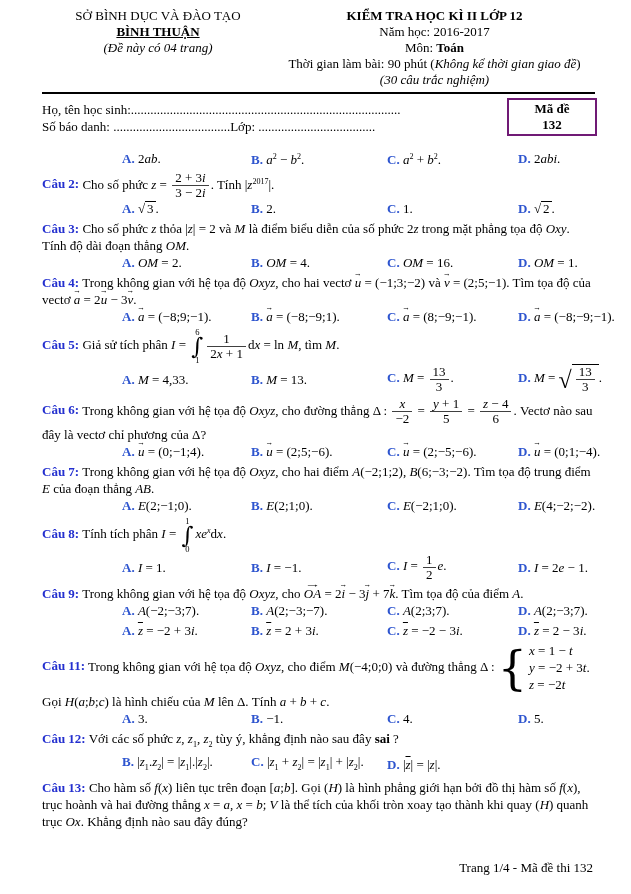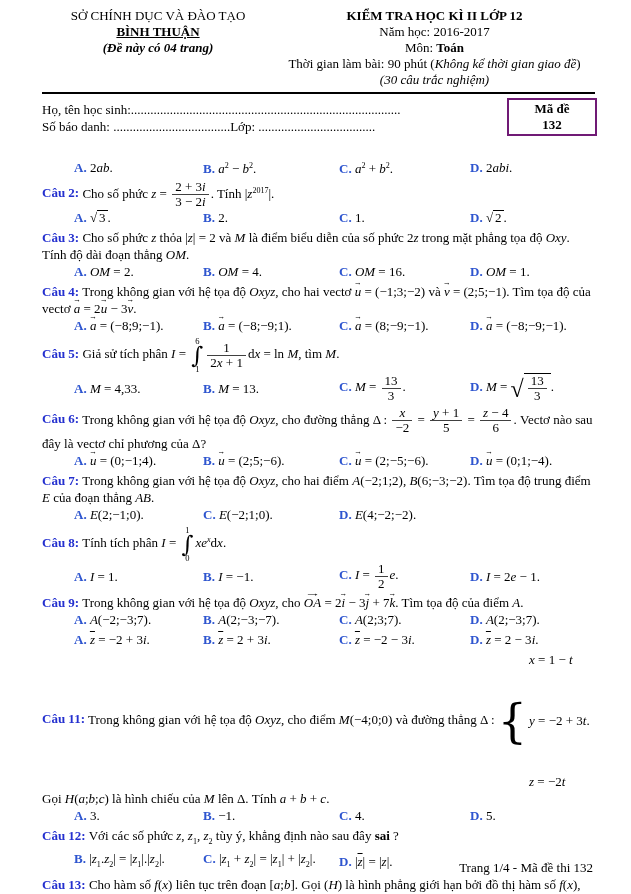--- a/index.html
+++ b/index.html
@@ -11,68 +11,68 @@
   }
   .page{padding:8px 36px 0 42px;position:relative;height:886px;box-sizing:border-box;}
 
   
   .header{display:flex;}
   .h-left{width:232px;text-align:center;}
   .h-right{flex:1;text-align:center;}
   .header div{line-height:16px;}
   .hl2{font-weight:bold;text-decoration:underline;}
   .hl3{margin-top:16px;}
-  .hl4{font-weight:bold;font-style:italic;}
+  .hl4{font-weight:normal;font-style:italic;}
   .hr1{font-weight:bold;}
   .hr5{font-style:italic;}
   .rule{border-top:2px solid #000;margin:4px 0 7px 0;}
 
   
-  .student{position:relative;padding-right:118px;margin-bottom:22px;}
+  .student{position:relative;padding-right:118px;margin-bottom:13px;}
   .student .sline{line-height:17px;white-space:nowrap;overflow:hidden;}
   .codebox{position:absolute;right:-2px;top:-3px;width:86px;border:2px solid #701a75;
            text-align:center;font-weight:bold;padding:1px 0;line-height:16px;}
 
   
   .q{margin-bottom:3px;}
   .qlabel{color:var(--qlabel,#2430cf);font-weight:bold;}
   .opts{display:grid;grid-template-columns:129px 136px 131px 1fr;padding-left:32px;align-items:center;}
-  .opt{white-space:nowrap;}
+  .opt{white-space:nowrap;margin-left:48px;}
   .ok{color:var(--okcol,#2e55cf);font-weight:bold;}
 
   
   sup,sub{font-size:0.62em;}
   .frac{display:inline-block;vertical-align:middle;text-align:center;margin:0 2px;}
   .frac .n{display:block;border-bottom:1px solid #404040;padding:0 3px;line-height:14px;}
   .frac .d{display:block;padding:0 3px;line-height:14px;}
   .sqrt .u{border-top:1.2px solid #000;display:inline-block;padding:0 2px;line-height:1.1;}
   .r2{font-size:24px;vertical-align:middle;line-height:1;}
   .bigint{display:inline-flex;flex-direction:column;align-items:center;vertical-align:middle;margin:0 2px;}
   .bigint .l{font-size:8.5px;line-height:8px;font-style:normal;}
   .bigint .s{font-size:23px;line-height:20px;font-family:"DejaVu Serif",serif;}
   .vec{position:relative;display:inline-block;}
   .vec::after{content:"→";position:absolute;left:50%;top:-0.6em;transform:translateX(-50%);
               font-size:0.6em;font-style:normal;line-height:1;}
   .vec.w::after{transform:translateX(-50%) scaleX(2.1);}
   .ovl{text-decoration:overline;}
   .bb{font-family:"DejaVu Serif","DejaVu Sans",serif;}
   .sys{display:inline-flex;align-items:center;vertical-align:middle;gap:2px;}
   .sys .brace{font-size:46px;line-height:1;font-weight:400;font-family:"DejaVu Serif",serif;}
-  .sys .eqs{display:inline-flex;flex-direction:column;line-height:17px;text-align:left;gap:44px;}
+  .sys .eqs{display:inline-flex;flex-direction:column;line-height:17px;text-align:left;}
 
   .footer{position:absolute;right:38px;bottom:10px;line-height:16px;}
 </style>
 </head>
 <body>
 
 <div class="page">
 
   <div class="header">
     <div class="h-left">
-      <div class="hl1">SỞ CHÍNH DỤC VÀ ĐÀO TẠO</div>
+      <div class="hl1">SỞ BÌNH DỤC VÀ ĐÀO TẠO</div>
       <div class="hl2">BÌNH THUẬN</div>
       <div class="hl4">(Đề này có 04 trang)</div>
     </div>
     <div class="h-right">
       <div class="hr1">KIỂM TRA HỌC KÌ II LỚP 12</div>
       <div class="hr2">Năm học: 2016-2017</div>
       <div class="hr3">Môn: <b>Toán</b></div>
       <div class="hr4">Thời gian làm bài: 90 phút (<i>Không kể thời gian giao đề</i>)</div>
       <div class="hr5">(30 câu trắc nghiệm)</div>
     </div>
@@ -144,20 +144,21 @@
           <div class="opt"><span class="ok">A.</span> <span class="vec"><i>u</i></span> = (0;−1;4).</div>
           <div class="opt"><span class="ok">B.</span> <span class="vec"><i>u</i></span> = (2;5;−6).</div>
           <div class="opt"><span class="ok">C.</span> <span class="vec"><i>u</i></span> = (2;−5;−6).</div>
           <div class="opt"><span class="ok">D.</span> <span class="vec"><i>u</i></span> = (0;1;−4).</div>
         </div>
   </div>
       <div class="q">
     <div class="qtext"><span class="qlabel">Câu 7:</span> <span class="qbody">Trong không gian với hệ tọa độ <i>Oxyz</i>, cho hai điểm <i>A</i>(−2;1;2), <i>B</i>(6;−3;−2). Tìm tọa độ trung điểm <i>E</i> của đoạn thẳng <i>AB</i>.</span></div>
     <div class="opts">
           <div class="opt"><span class="ok">A.</span> <i>E</i>(2;−1;0).</div>
+          <div class="opt"><span class="ok">B.</span> <i>E</i>(2;1;0).</div>
           <div class="opt"><span class="ok">C.</span> <i>E</i>(−2;1;0).</div>
           <div class="opt"><span class="ok">D.</span> <i>E</i>(4;−2;−2).</div>
         </div>
   </div>
       <div class="q">
     <div class="qtext"><span class="qlabel">Câu 8:</span> <span class="qbody">Tính tích phân <i>I</i> = <span class="bigint">
               <span class="l">1</span>
               <span class="s">∫</span>
               <span class="l">0</span>
             </span><i>xe</i><sup><i>x</i></sup>d<i>x</i>.</span></div>

